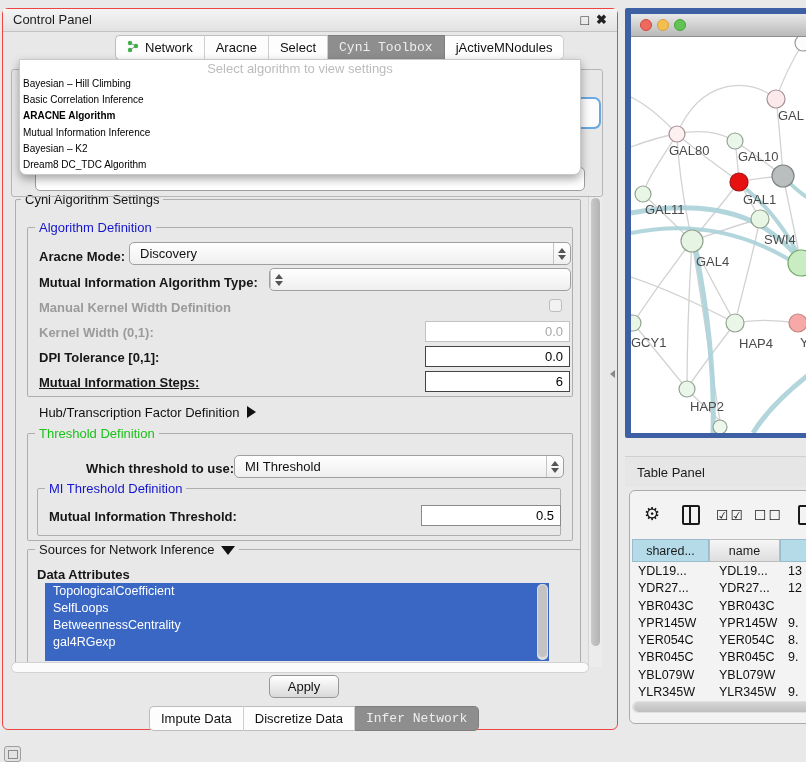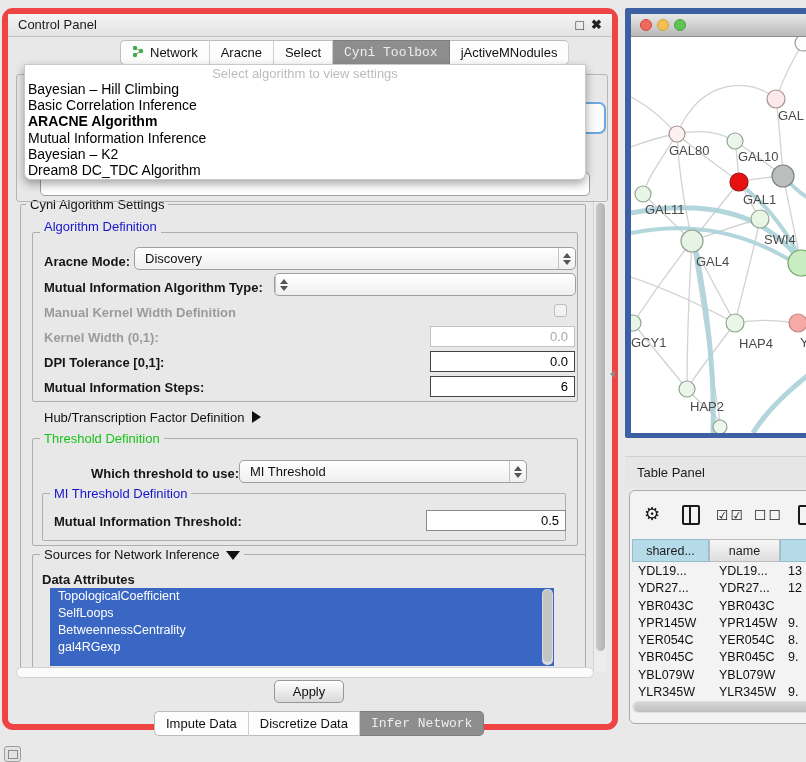--- a/index.html
+++ b/index.html
@@ -2,38 +2,38 @@
 <html><head>
 <meta charset="utf-8">
 <style>
   html,body{margin:0;padding:0;}
   body{width:806px;height:762px;overflow:hidden;background:#e9e9e9;
        font-family:"Liberation Sans",sans-serif;position:relative;
        -webkit-font-smoothing:antialiased;}
   .abs{position:absolute;}
   
   .cp{position:absolute;left:2px;top:8px;width:616px;height:722px;background:#e8e8e8;
-      border:6px solid #ef4444;border-radius:11px;box-sizing:border-box;}
+      border:1px solid #ef4444;border-radius:6px;box-sizing:border-box;}
   .cp-titlebar{position:absolute;left:0;top:0;right:0;height:22px;
       background:linear-gradient(#f4f4f4,#e2e2e2);border-bottom:1px solid #c2c2c2;}
   .cp-title{position:absolute;left:10px;top:3px;font-size:13px;color:#1c1c1c;}
   .winbtn{position:absolute;top:3px;font-size:13px;color:#222;font-weight:bold;cursor:default;}
   .tabs{position:absolute;left:112px;top:26px;height:24px;display:flex;}
   .tab{font-size:13px;color:#111;background:#fdfdfd;border-top:1px solid #bdbdbd;
        border-bottom:1px solid #bdbdbd;padding:4px 11px 0 11px;height:19px;box-sizing:content-box;
        border-right:1px solid #cfcfcf;display:flex;align-items:flex-start;gap:5px;}
   .tab.first{border-left:1px solid #bdbdbd;border-radius:5px 0 0 5px;}
   .tab.last{border-radius:0 5px 5px 0;}
   .tab.sel{background:#8e8e8e;color:#eeeeee;border-color:#7e7e7e;font-family:Liberation Mono, monospace;}
   
   .dd{position:absolute;left:16px;top:50px;width:560px;height:114px;background:#ffffff;
       border:1px solid #c9c9c9;border-radius:0 0 7px 7px;z-index:10;
       box-shadow:0 4px 10px rgba(0,0,0,.35);}
   .dd-ph{font-size:13px;color:#bcbcbc;text-align:center;padding-top:1px;}
-  .dd-item{font-size:14px;color:#000;padding-left:3px;height:16.2px;line-height:16.2px;white-space:nowrap;}
+  .dd-item{font-size:10px;color:#000;padding-left:3px;height:16.2px;line-height:16.2px;white-space:nowrap;}
   .dd-item.bold{font-weight:bold;}
   
   .bg-box{position:absolute;left:8px;top:60px;width:592px;height:128px;border:1px solid #b6b6b6;
       border-radius:3px;z-index:3;box-sizing:border-box;}
   .bg-btn{position:absolute;left:566px;top:88px;width:32px;height:32px;background:#fcfcfc;
       border:2px solid #6ba7e0;border-radius:7px;z-index:5;box-sizing:border-box;}
   .bg-combo{position:absolute;left:32px;top:158px;width:550px;height:24px;background:#fff;
       border:1px solid #9d9d9d;border-radius:5px;z-index:4;box-sizing:border-box;}
   
   .groupbox{position:absolute;border:1px solid #aeaeae;border-radius:2px;box-sizing:border-box;}
@@ -157,21 +157,21 @@
     <div class="dd-item bold">ARACNE Algorithm</div>
     <div class="dd-item">Mutual Information Inference</div>
     <div class="dd-item">Bayesian – K2</div>
     <div class="dd-item">Dream8 DC_TDC Algorithm</div>
   </div>
 
   <div class="groupbox" style="left:12px;top:190px;width:566px;height:468px;"></div>
   <span class="gtitle black" style="left:18px;top:183px;">Cyni Algorithm Settings</span>
 
   <div class="groupbox" style="left:24px;top:218px;width:546px;height:170px;"></div>
-  <span class="gtitle blue" style="left:32px;top:205px;">Algorithm Definition</span>
+  <span class="gtitle blue" style="left:32px;top:211px;">Algorithm Definition</span>
 
   <span class="lbl" style="left:36px;top:240px;">Aracne Mode:</span>
   <div class="combo" style="left:126px;top:233px;width:442px;height:23px;">
     <span class="combo-val">Discovery</span>
     <span class="combo-arrows">
         <i class="tri-up"></i>
         <i class="tri-dn"></i>
       </span>
   </div>
 
@@ -185,32 +185,32 @@
 
   <span class="lbl dis" style="left:36px;top:291px;">Manual Kernel Width Definition</span>
   <div class="checkbox" style="left:546px;top:290px;"></div>
 
   <span class="lbl dis" style="left:36px;top:316px;">Kernel Width (0,1):</span>
   <div class="field dis" style="left:422px;top:312px;width:145px;height:21px;">0.0</div>
 
   <span class="lbl" style="left:36px;top:341px;">DPI Tolerance [0,1]:</span>
   <div class="field en" style="left:422px;top:337px;width:145px;height:21px;">0.0</div>
 
-  <span class="lbl" style="left:36px;top:366px;">Mutual Information Steps:</span>
+  <span class="lbl" style="left:36px;top:366px;text-decoration:underline;">Mutual Information Steps:</span>
   <div class="field en" style="left:422px;top:362px;width:145px;height:21px;">6</div>
 
   <div class="abs" style="left:36px;top:396px;font-size:13px;color:#111;">
     <span>Hub/Transcription Factor Definition</span><i class="arrow-right"></i>
   </div>
 
   <div class="groupbox" style="left:24px;top:424px;width:546px;height:108px;"></div>
   <span class="gtitle green" style="left:32px;top:417px;">Threshold Definition</span>
 
   <span class="lbl" style="left:83px;top:452px;">Which threshold to use:</span>
-  <div class="combo" style="left:231px;top:446px;width:288px;height:23px;">
+  <div class="combo" style="left:231px;top:446px;width:330px;height:23px;">
     <span class="combo-val">MI Threshold</span>
     <span class="combo-arrows">
         <i class="tri-up"></i>
         <i class="tri-dn"></i>
       </span>
   </div>
 
   <div class="groupbox" style="left:34px;top:479px;width:524px;height:48px;"></div>
   <span class="gtitle blue" style="left:42px;top:472px;">MI Threshold Definition</span>
   <span class="lbl" style="left:46px;top:500px;">Mutual Information Threshold:</span>

